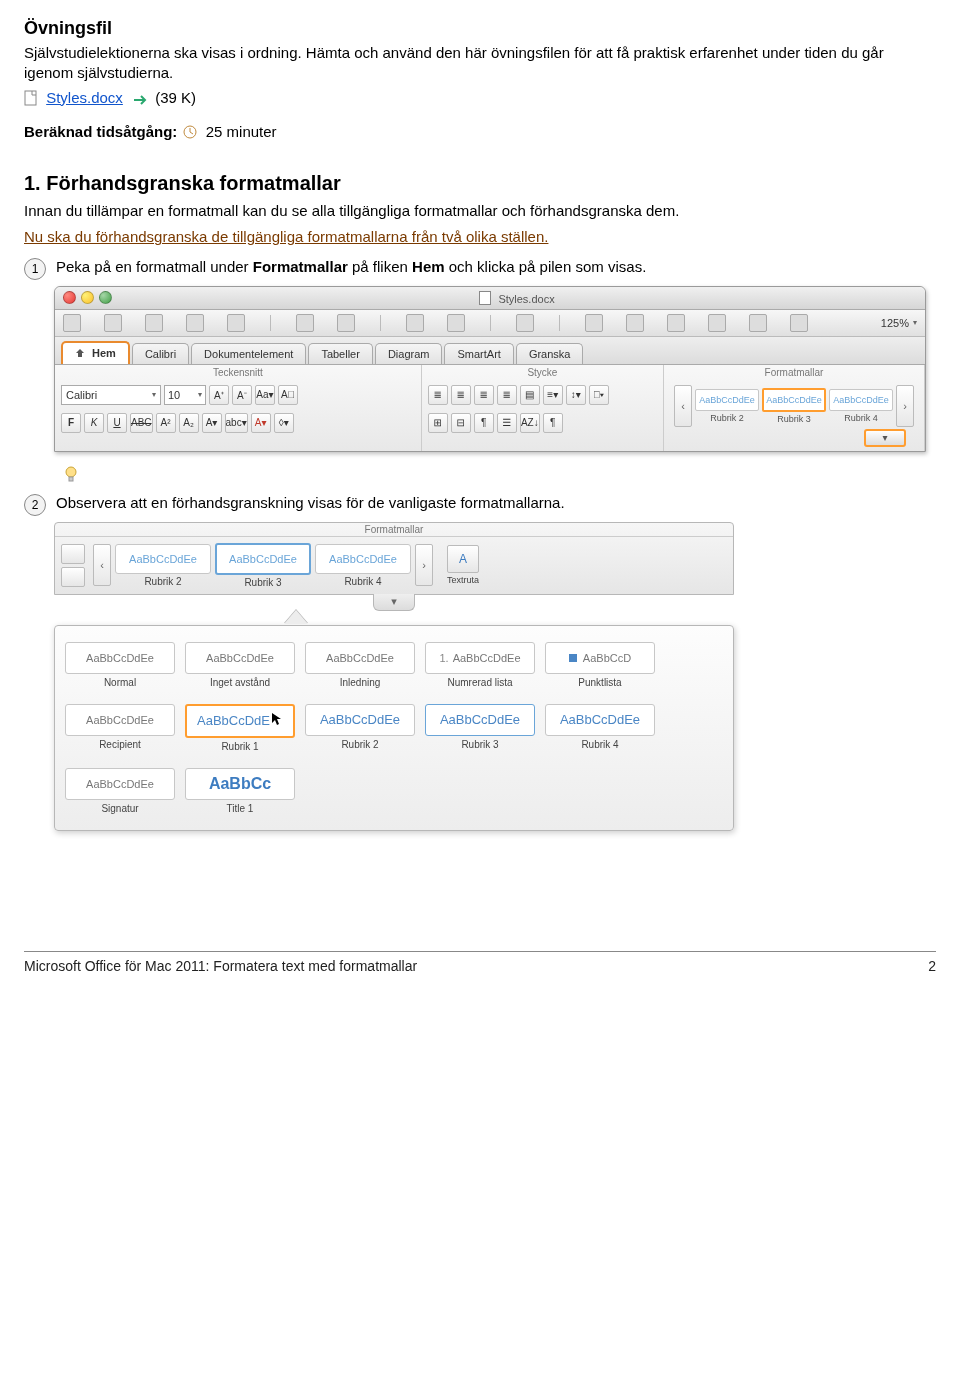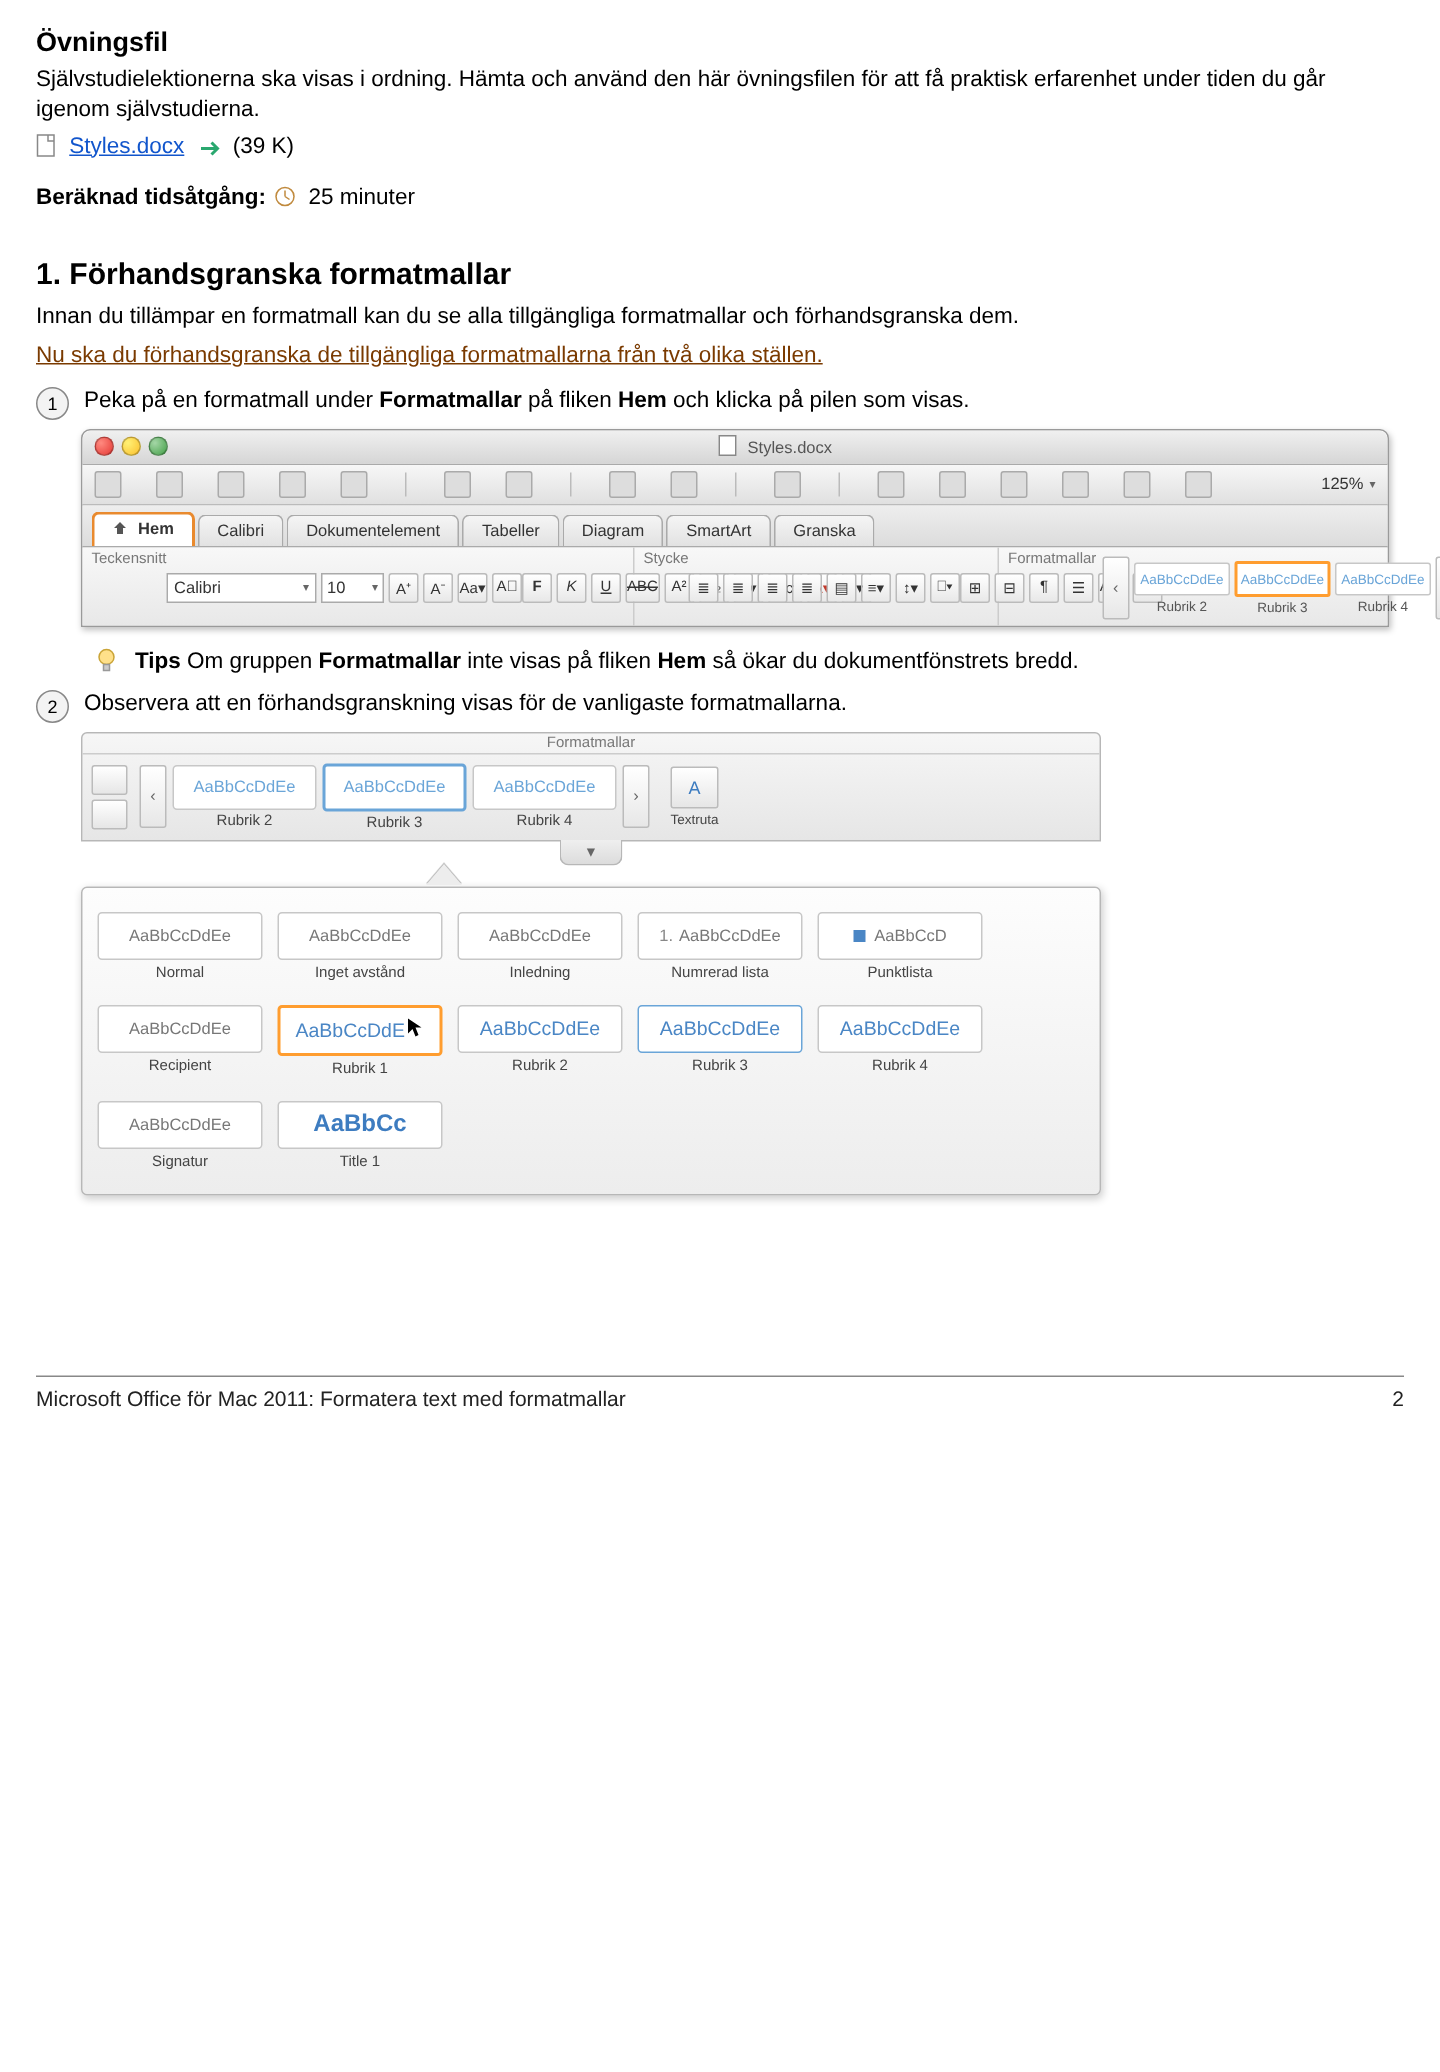--- a/index.html
+++ b/index.html
@@ -52,21 +52,21 @@
   .titlebar .docname{flex:1;text-align:center;color:#555;}
   .qat{display:flex;align-items:center;gap:23px;padding:4px 8px;background:linear-gradient(#f7f7f7,#e0e0e0);border-bottom:1px solid #bbb;}
   .qat .ico{width:16px;height:16px;background:#ddd;border:1px solid #aaa;border-radius:2px;}
   .qat .sep{width:1px;height:16px;background:#bbb;margin:0 2px;}
   .qat .zoom{margin-left:auto;display:flex;align-items:center;gap:4px;}
   .tabs{display:flex;align-items:flex-end;gap:2px;padding:4px 6px 0 6px;background:linear-gradient(#eee,#dcdcdc);border-bottom:1px solid #aaa;}
   .tab{padding:4px 12px;border:1px solid #aaa;border-bottom:none;border-radius:5px 5px 0 0;background:linear-gradient(#f5f5f5,#e2e2e2);color:#333;font-size:11px;}
   .tab.active{background:#fff;border:2px solid #e98a2e;border-bottom:none;font-weight:bold;}
   .homeicon{display:inline-block;margin-right:4px;vertical-align:-1px;}
   .ribbon-body{display:flex;align-items:stretch;background:linear-gradient(#f8f8f8,#e8e8e8);}
-  .grp{display:flex;flex-direction:row;border-right:1px solid #ccc;padding:2px 6px 0 6px;}
+  .grp{display:flex;flex-direction:column;border-right:1px solid #ccc;padding:2px 6px 0 6px;}
   .grp .grp-title{font-size:10px;color:#777;text-align:center;height:14px;}
   .grp .grp-row{display:flex;align-items:center;gap:3px;padding:4px 0;}
   .fontname{width:90px;height:18px;border:1px solid #aaa;background:#fff;display:flex;align-items:center;padding:0 4px;justify-content:space-between;}
   .fontsize{width:34px;height:18px;border:1px solid #aaa;background:#fff;display:flex;align-items:center;padding:0 3px;justify-content:space-between;}
   .tbtn{min-width:18px;height:18px;border:1px solid #bbb;background:linear-gradient(#fff,#e8e8e8);border-radius:2px;display:flex;align-items:center;justify-content:center;font-size:10px;}
   .stycke .tbtn{width:18px;}
   .styles-grp{display:flex;align-items:center;gap:3px;padding:4px 4px;}
   .style-swatch{width:64px;text-align:center;}
   .style-swatch .sw{height:20px;border:1px solid #c7c7c7;background:#fff;display:flex;align-items:center;justify-content:center;color:#6aa5d8;font-size:9px;border-radius:2px;}
   .style-swatch .sw.sel{border:2px solid #ff9d2f;}
@@ -276,23 +276,20 @@
   </div>
 </div>
 
 <div class="tip-row">
   <span class="bulbicon">
     <svg width="14" height="18">
         <circle cx="7" cy="6" r="5" fill="#ffe08a" stroke="#caa437"></circle>
         <rect x="5" y="11" width="4" height="4" fill="#ccc" stroke="#999"></rect>
       </svg>
   </span>
-  <div>
-    <span class="tip-label">Tips</span><span>  Om gruppen </span><span class="bold">Formatmallar</span><span> inte visas på fliken </span><span class="bold">Hem</span><span> så ökar du dokumentfönstrets bredd.</span>
-  </div>
 </div>
 
 <div class="step">
   <div class="step-num">2</div>
   <div class="step-text">Observera att en förhandsgranskning visas för de vanligaste formatmallarna.</div>
 </div>
 
 <div class="gallery-wrap">
   <div class="gal-top">
     <div class="gal-title">Formatmallar</div>

